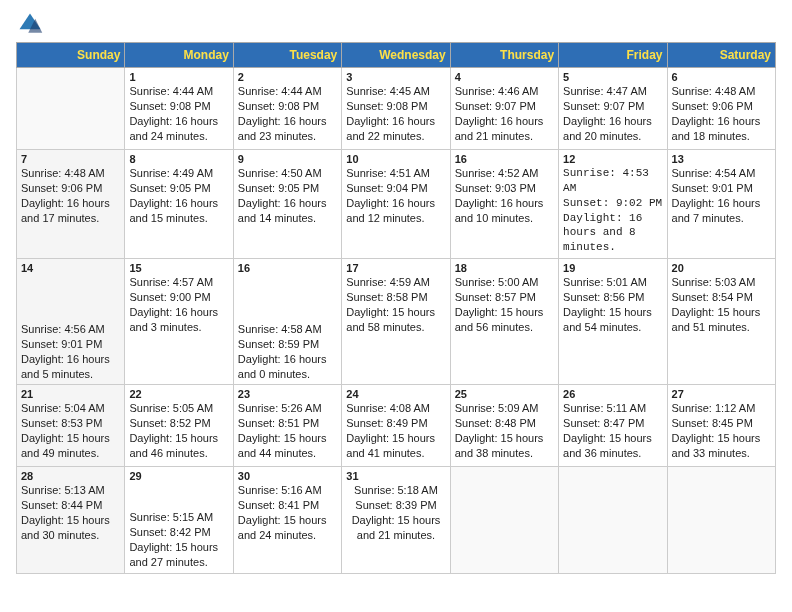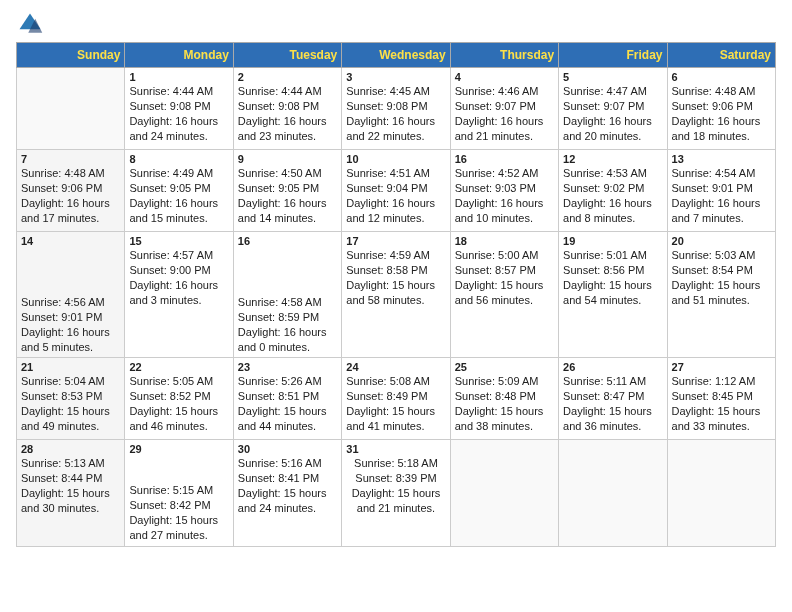--- a/index.html
+++ b/index.html
@@ -196,21 +196,21 @@
 Daylight: 16 hours and 12 minutes.</div>
           </td>
           <td>
             <div class="day-num">16</div>
             <div class="day-detail" style="white-space: pre-line;">Sunrise: 4:52 AM
 Sunset: 9:03 PM
 Daylight: 16 hours and 10 minutes.</div>
           </td>
           <td>
             <div class="day-num">12</div>
-            <div class="day-detail" style="white-space: pre-line;">Sunrise: 4:53 AM
+            <div class="day-detail" style="white-space: pre-line; font-family: Liberation Mono, monospace;">Sunrise: 4:53 AM
 Sunset: 9:02 PM
 Daylight: 16 hours and 8 minutes.</div>
           </td>
           <td>
             <div class="day-num">13</div>
             <div class="day-detail" style="white-space: pre-line;">Sunrise: 4:54 AM
 Sunset: 9:01 PM
 Daylight: 16 hours and 7 minutes.</div>
           </td>
         </tr>
@@ -272,21 +272,21 @@
 Daylight: 15 hours and 46 minutes.</div>
           </td>
           <td>
             <div class="day-num">23</div>
             <div class="day-detail" style="white-space: pre-line;">Sunrise: 5:26 AM
 Sunset: 8:51 PM
 Daylight: 15 hours and 44 minutes.</div>
           </td>
           <td>
             <div class="day-num">24</div>
-            <div class="day-detail" style="white-space: pre-line;">Sunrise: 5:08 AM
+            <div class="day-detail" style="white-space: pre-line;">Sunrise: 4:08 AM
 Sunset: 8:49 PM
 Daylight: 15 hours and 41 minutes.</div>
           </td>
           <td>
             <div class="day-num">25</div>
             <div class="day-detail" style="white-space: pre-line;">Sunrise: 5:09 AM
 Sunset: 8:48 PM
 Daylight: 15 hours and 38 minutes.</div>
           </td>
           <td>

